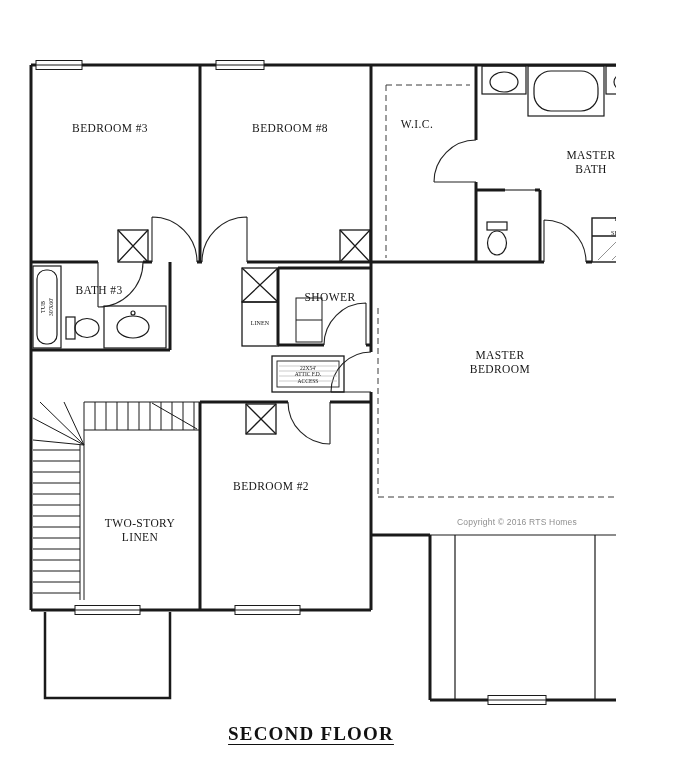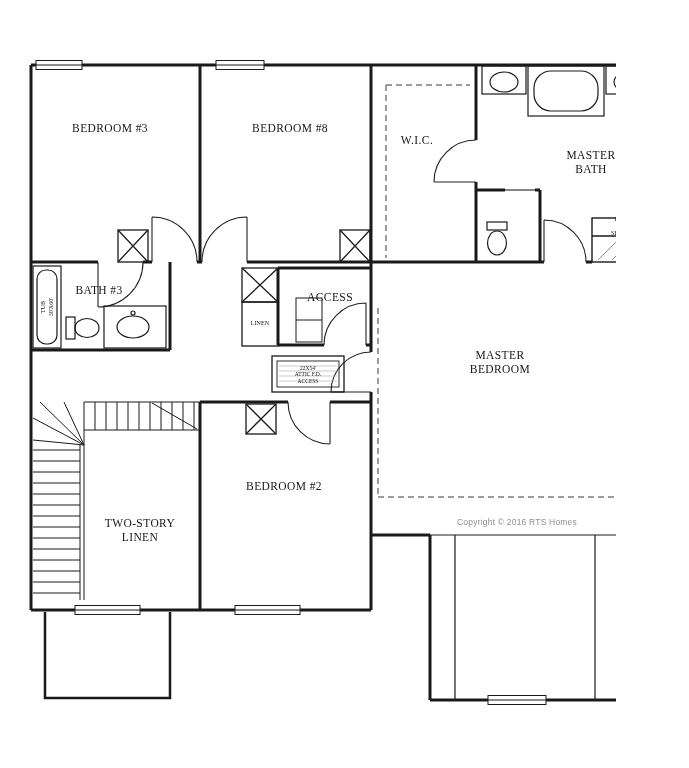--- a/index.html
+++ b/index.html
@@ -129,36 +129,37 @@
       <path d="M378,308 V497 M378,497 H654"></path>
     </g>
 
     <g fill="none" stroke="#1a1a1a" stroke-width="1.2">
       <path d="M430,535 H620 M455,535 V700 M595,535 V700"></path>
     </g>
   </svg>
 
   <div class="label" style="left:110px;top:128px">BEDROOM #3</div>
   <div class="label" style="left:290px;top:128px">BEDROOM #8</div>
-  <div class="label" style="left:417px;top:140px">W.I.C.</div>
+  <div class="label" style="left:417px;top:124px">W.I.C.</div>
   <div class="label" style="left:591px;top:162px">MASTER
 BATH</div>
   <div class="label" style="left:99px;top:290px">BATH #3</div>
-  <div class="label" style="left:330px;top:297px">ACCESS</div>
+  <div class="label" style="left:330px;top:297px">SHOWER</div>
   <div class="label" style="left:500px;top:362px">MASTER
 BEDROOM</div>
-  <div class="label" style="left:284px;top:486px">BEDROOM #2</div>
+  <div class="label" style="left:271px;top:486px">BEDROOM #2</div>
   <div class="label" style="left:140px;top:530px">TWO-STORY
 LINEN</div>
 
   <div class="label tub" style="left:47px;top:307px">TUB
 30'X60'</div>
   <div class="label small" style="left:260px;top:324px">LINEN</div>
   <div class="label small" style="left:624px;top:227px">LINEN
 OPT. SHOWER</div>
   <div class="label attic" style="left:308px;top:374px">22X54'
 ATTIC F.D.
 ACCESS</div>
 
   <div class="copyright" style="left:517px;top:522px">Copyright © 2016 RTS Homes</div>
 
+  <div class="title" style="left:311px;top:734px">SECOND FLOOR</div>
 
 </div>
 
 </body></html>

